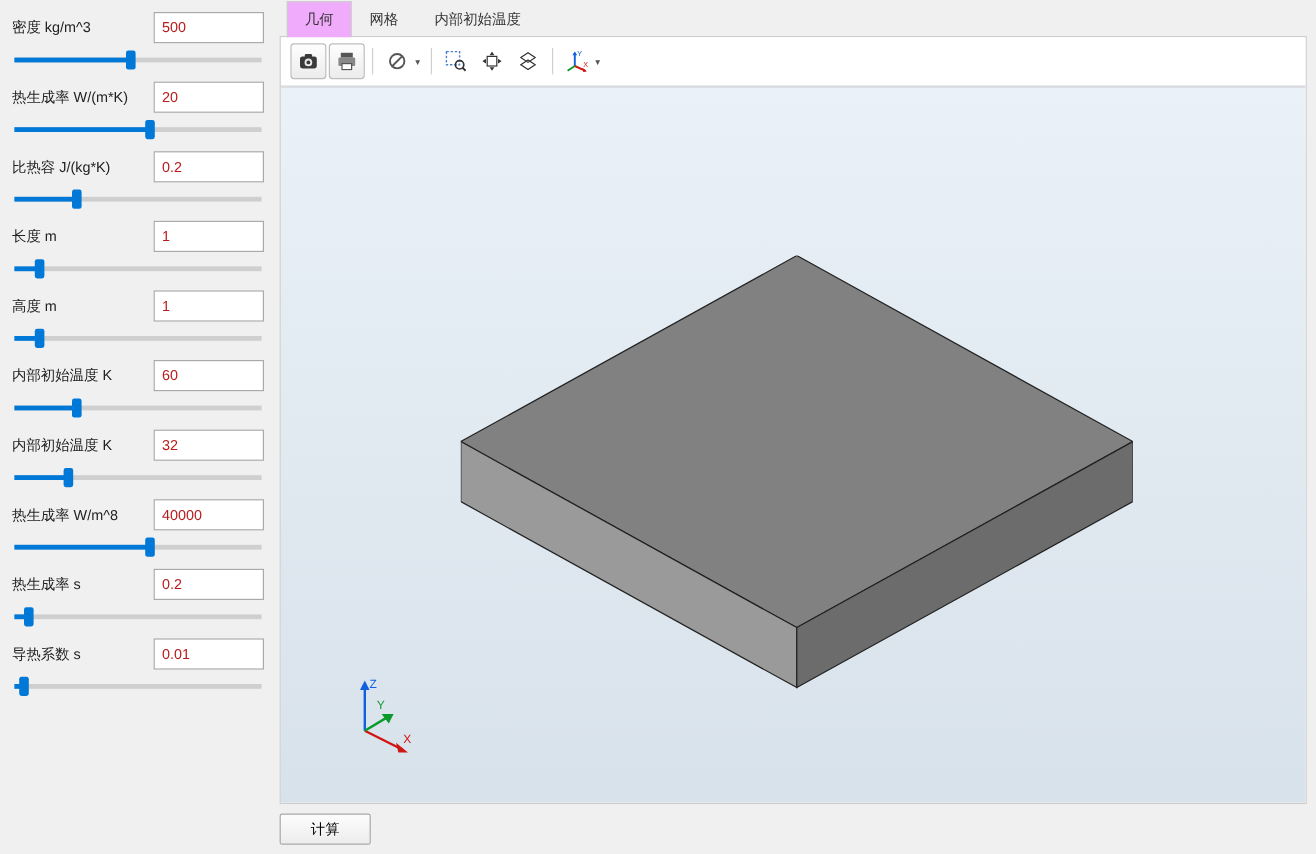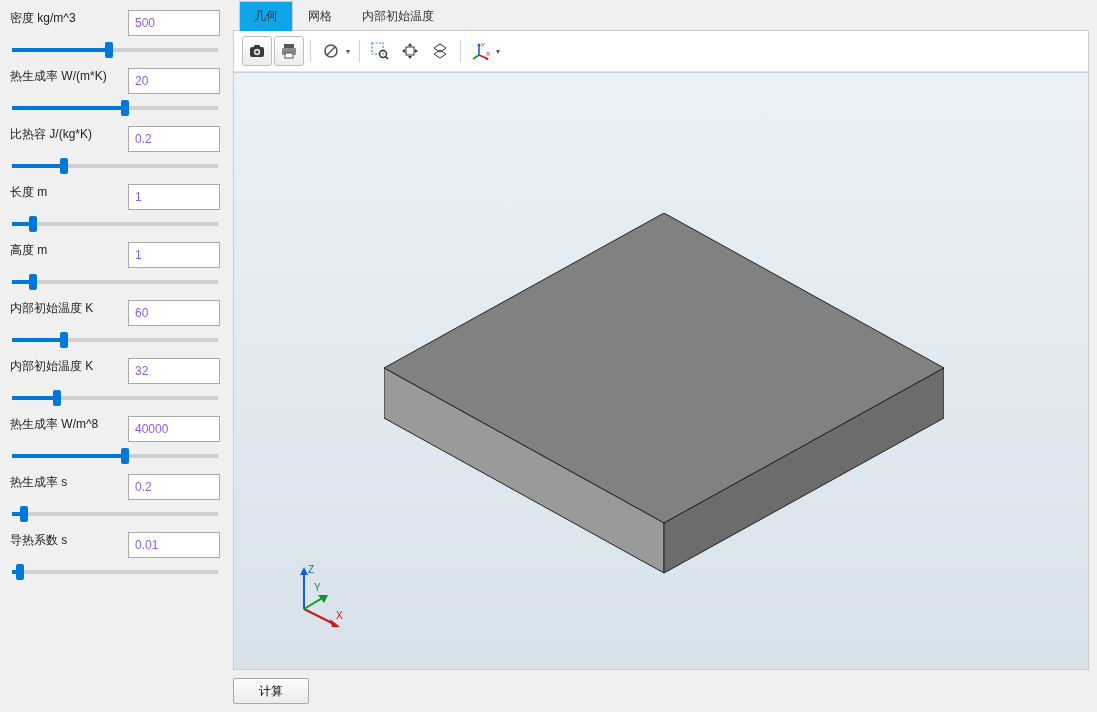--- a/index.html
+++ b/index.html
@@ -22,37 +22,37 @@
     width: 225px;
     padding: 10px 5px 10px 10px;
     box-sizing: border-box;
     overflow-y: auto;
   }
   .param {
     margin-bottom: 16px;
   }
   .param-top {
     display: flex;
-    align-items: flex-start;
+    align-items: center;
     justify-content: space-between;
     gap: 6px;
   }
   .param-label {
     white-space: nowrap;
     color: #222;
   }
   .param-input {
     width: 92px;
     height: 26px;
     box-sizing: border-box;
     border: 1px solid #aaa;
     padding: 2px 6px;
     font-size: 12px;
     font-family: inherit;
-    color: #8b5cf6;
+    color: #b91c1c;
     background: #fff;
   }
   .slider-wrap {
     margin-top: 12px;
     padding: 0 2px;
   }
   .slider {
     position: relative;
     height: 4px;
     background: #cfcfcf;
@@ -93,21 +93,21 @@
     color: #333;
     cursor: default;
     font-size: 12px;
     border-bottom: none;
     position: relative;
     top: 1px;
     background: transparent;
   }
   .tab.active {
     border-color: #ccc;
-    background: #0ea5e9;
+    background: #f0abfc;
   }
   .tabpanel {
     flex: 1;
     border: 1px solid #ccc;
     background: #fff;
     display: flex;
     flex-direction: column;
     overflow: hidden;
   }
   .toolbar {

